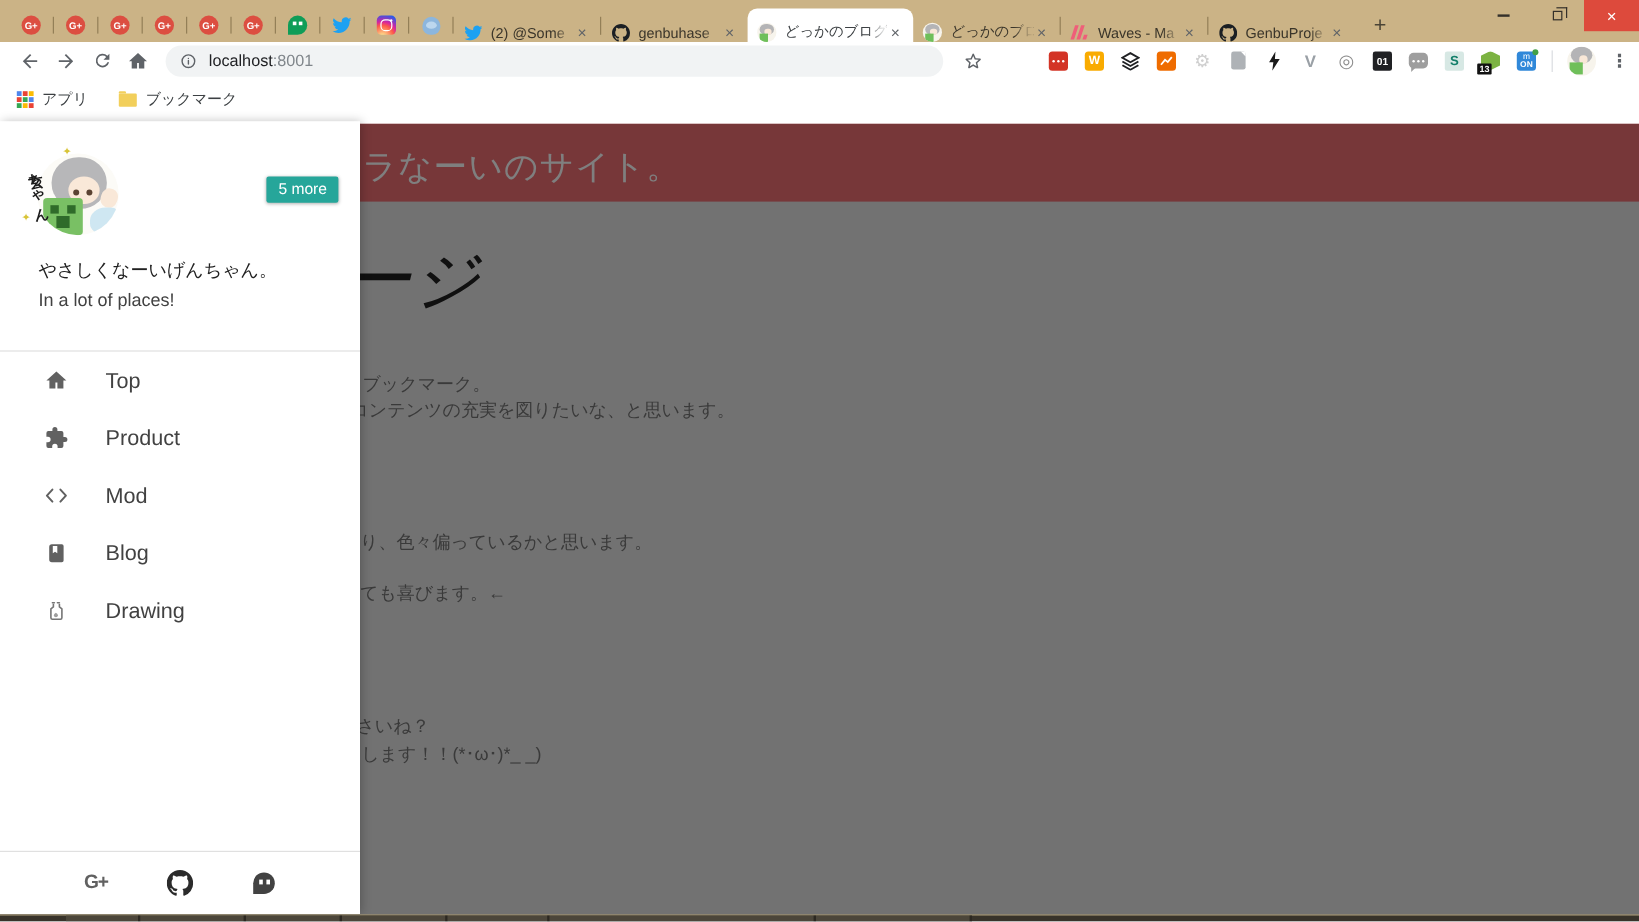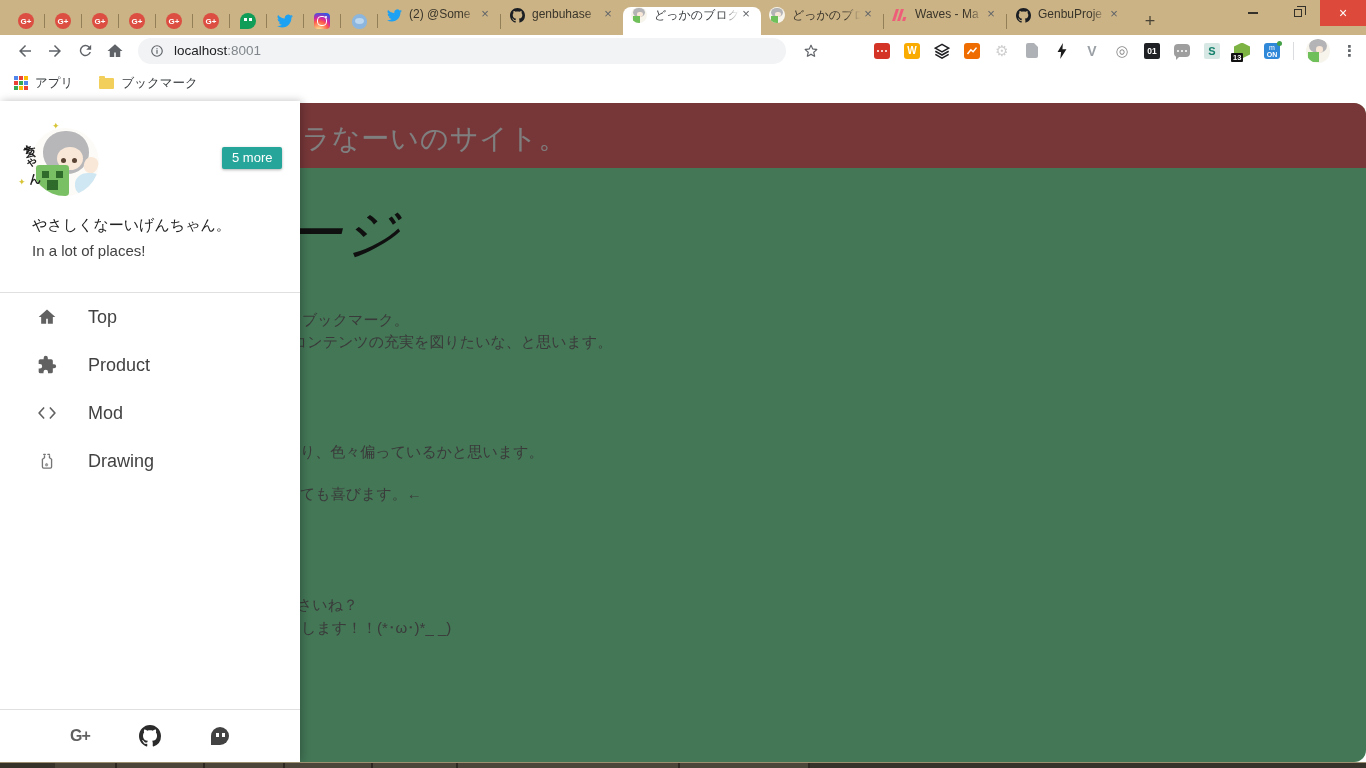--- a/index.html
+++ b/index.html
@@ -16,21 +16,21 @@
   .hangouts-dot { width:16px; height:16px; border-radius:50% 50% 50% 0; background:#0f9d58; position:relative; }
   .hangouts-dot::before { content:""; position:absolute; left:4px; top:5px; width:3px; height:3px; background:#fff; box-shadow:5px 0 0 #fff; }
   .insta { width:16px; height:16px; border-radius:4px; background:radial-gradient(circle at 30% 110%, #fdf497 0%, #fd5949 45%, #d6249f 60%, #285AEB 90%); position:relative; }
   .insta::before { content:""; position:absolute; inset:3px; border:1.5px solid #fff; border-radius:4px; }
   .insta::after { content:""; position:absolute; right:3px; top:3px; width:2px; height:2px; border-radius:50%; background:#fff; }
   .mastodon { width:15px; height:15px; border-radius:50% 50% 45% 45%; background:#8cb6dd; position:relative; }
   .mastodon::before { content:""; position:absolute; left:3px; top:4px; width:9px; height:6px; border-radius:50%; background:#bcd7ee; }
   .waves-ic { display:flex; gap:2px; transform:skewX(-18deg); align-items:flex-end; }
   .waves-ic i { width:3px; height:12px; background:#ef5e79; }
   .waves-ic i:last-child { height:4px; }
-  .tab { height:28px; display:flex; align-items:flex-start; padding:0 8px; width:122px; color:#3a352a; font-size:12px; position:relative; --tabbg:#cbb386; }
+  .tab { height:28px; display:flex; align-items:flex-end; padding:0 8px; width:122px; color:#3a352a; font-size:12px; position:relative; --tabbg:#cbb386; }
   .tab.active { width:138px; background:#fff; border-radius:8px 8px 0 0; color:#3c4043; --tabbg:#ffffff; }
   .t-title { flex:1; margin-left:7px; white-space:nowrap; overflow:hidden; position:relative; }
   .t-title::after { content:""; position:absolute; right:0; top:0; bottom:0; width:16px; background:linear-gradient(90deg, transparent, var(--tabbg)); }
   .t-close { width:14px; height:14px; line-height:13px; text-align:center; font-size:13px; color:#5f6368; border-radius:50%; flex:none; }
   .tsep { width:1px; height:15px; background:rgba(80,64,32,.45); align-self:center; margin-top:7px; }
   .newtab { width:30px; height:28px; display:flex; align-items:center; justify-content:center; font-size:18px; color:#4a4436; margin-left:6px; }
   .wcontrols { position:absolute; top:0; right:0; height:26px; display:flex; }
   .wc { width:45px; display:flex; align-items:center; justify-content:center; }
   .wc-min i { display:block; width:10px; height:0; border-bottom:2px solid #34302a; }
   .wc-max i { display:block; width:8px; height:8px; border:1.5px solid #34302a; position:relative; background:transparent; }
@@ -82,21 +82,21 @@
   
   .bookmarks { height:34px; background:#fff; display:flex; align-items:center; padding:0 14px; font-size:12.5px; color:#3c4043; }
   .bm-item { display:flex; align-items:center; margin-right:26px;text-align:right; }
   .bm-item span.lbl { margin-left:7px; }
   .apps-grid { display:grid; grid-template-columns:repeat(3,4px); grid-gap:1px; }
   .apps-grid i { width:4px; height:4px; }
   .folder { width:15px; height:11px; background:#f2cf5b; border-radius:1px; position:relative; }
   .folder::before { content:""; position:absolute; top:-2px; left:0; width:6px; height:2px; background:#f2cf5b; border-radius:1px 1px 0 0; }
 
   
-  .page { position:absolute; top:103px; left:0; right:0; bottom:6px; background:#86efac; overflow:hidden;border-radius:12px; }
+  .page { position:absolute; top:103px; left:0; right:0; bottom:6px; background:#e5e5e5; overflow:hidden; }
   .siteheader { position:absolute; top:0; left:0; right:0; height:65px; background:#ee6e73; }
   .siteheader .frag { position:absolute; left:302px; top:17px; color:#fff; font-size:28px; letter-spacing:1px; }
   .h1frag { position:absolute; left:287px; top:94px; font-size:55px; color:#212121; letter-spacing:2px;font-style:italic; }
   .para { position:absolute; font-size:15px; color:#757575; white-space:nowrap; }
   .p0 { left:302px; top:208px; }
   .p1 { left:292px; top:230px; }
   .p2 { left:300px; top:340px; }
   .p3 { left:300px; top:382px; }
   .p4 { left:297px; top:493px; }
   .p5 { left:301px; top:516px; }
@@ -440,20 +440,28 @@
         <span class="ic">
             <svg width="20" height="20" viewBox="0 0 24 24" fill="none" stroke="#616161" stroke-width="2" stroke-linecap="round" stroke-linejoin="round">
               <polyline points="8,6 2.5,12 8,18"></polyline>
               <polyline points="16,6 21.5,12 16,18"></polyline>
             </svg>
           </span>
         <span class="lbl">Mod</span>
       </div>
       <div class="mi">
         <span class="ic">
+            <svg width="18" height="20" viewBox="0 0 24 24" fill="#616161">
+              <path d="M18 2H7a3 3 0 0 0-3 3v14a3 3 0 0 0 3 3h11a2 2 0 0 0 2-2V4a2 2 0 0 0-2-2zM8 4h5v8l-2.5-1.7L8 12V4z"></path>
+            </svg>
+          </span>
+        <span class="lbl">Blog</span>
+      </div>
+      <div class="mi">
+        <span class="ic">
             <svg width="20" height="20" viewBox="0 0 24 24" fill="none" stroke="#757575" stroke-width="1.6">
               <path d="M8 4h2M13 4h2" stroke-linecap="round"></path>
               <path d="M9 5v3l-2.5 2V19a1.5 1.5 0 0 0 1.5 1.5h8A1.5 1.5 0 0 0 17.5 19v-9L15 8V5"></path>
               <path d="M9.5 16.5a2 2 0 1 0 4 0c0-1.2-2-2.5-2-2.5s-2 1.3-2 2.5z" fill="#9e9e9e" stroke="none"></path>
             </svg>
           </span>
         <span class="lbl">Drawing</span>
       </div>
     </div>
 

